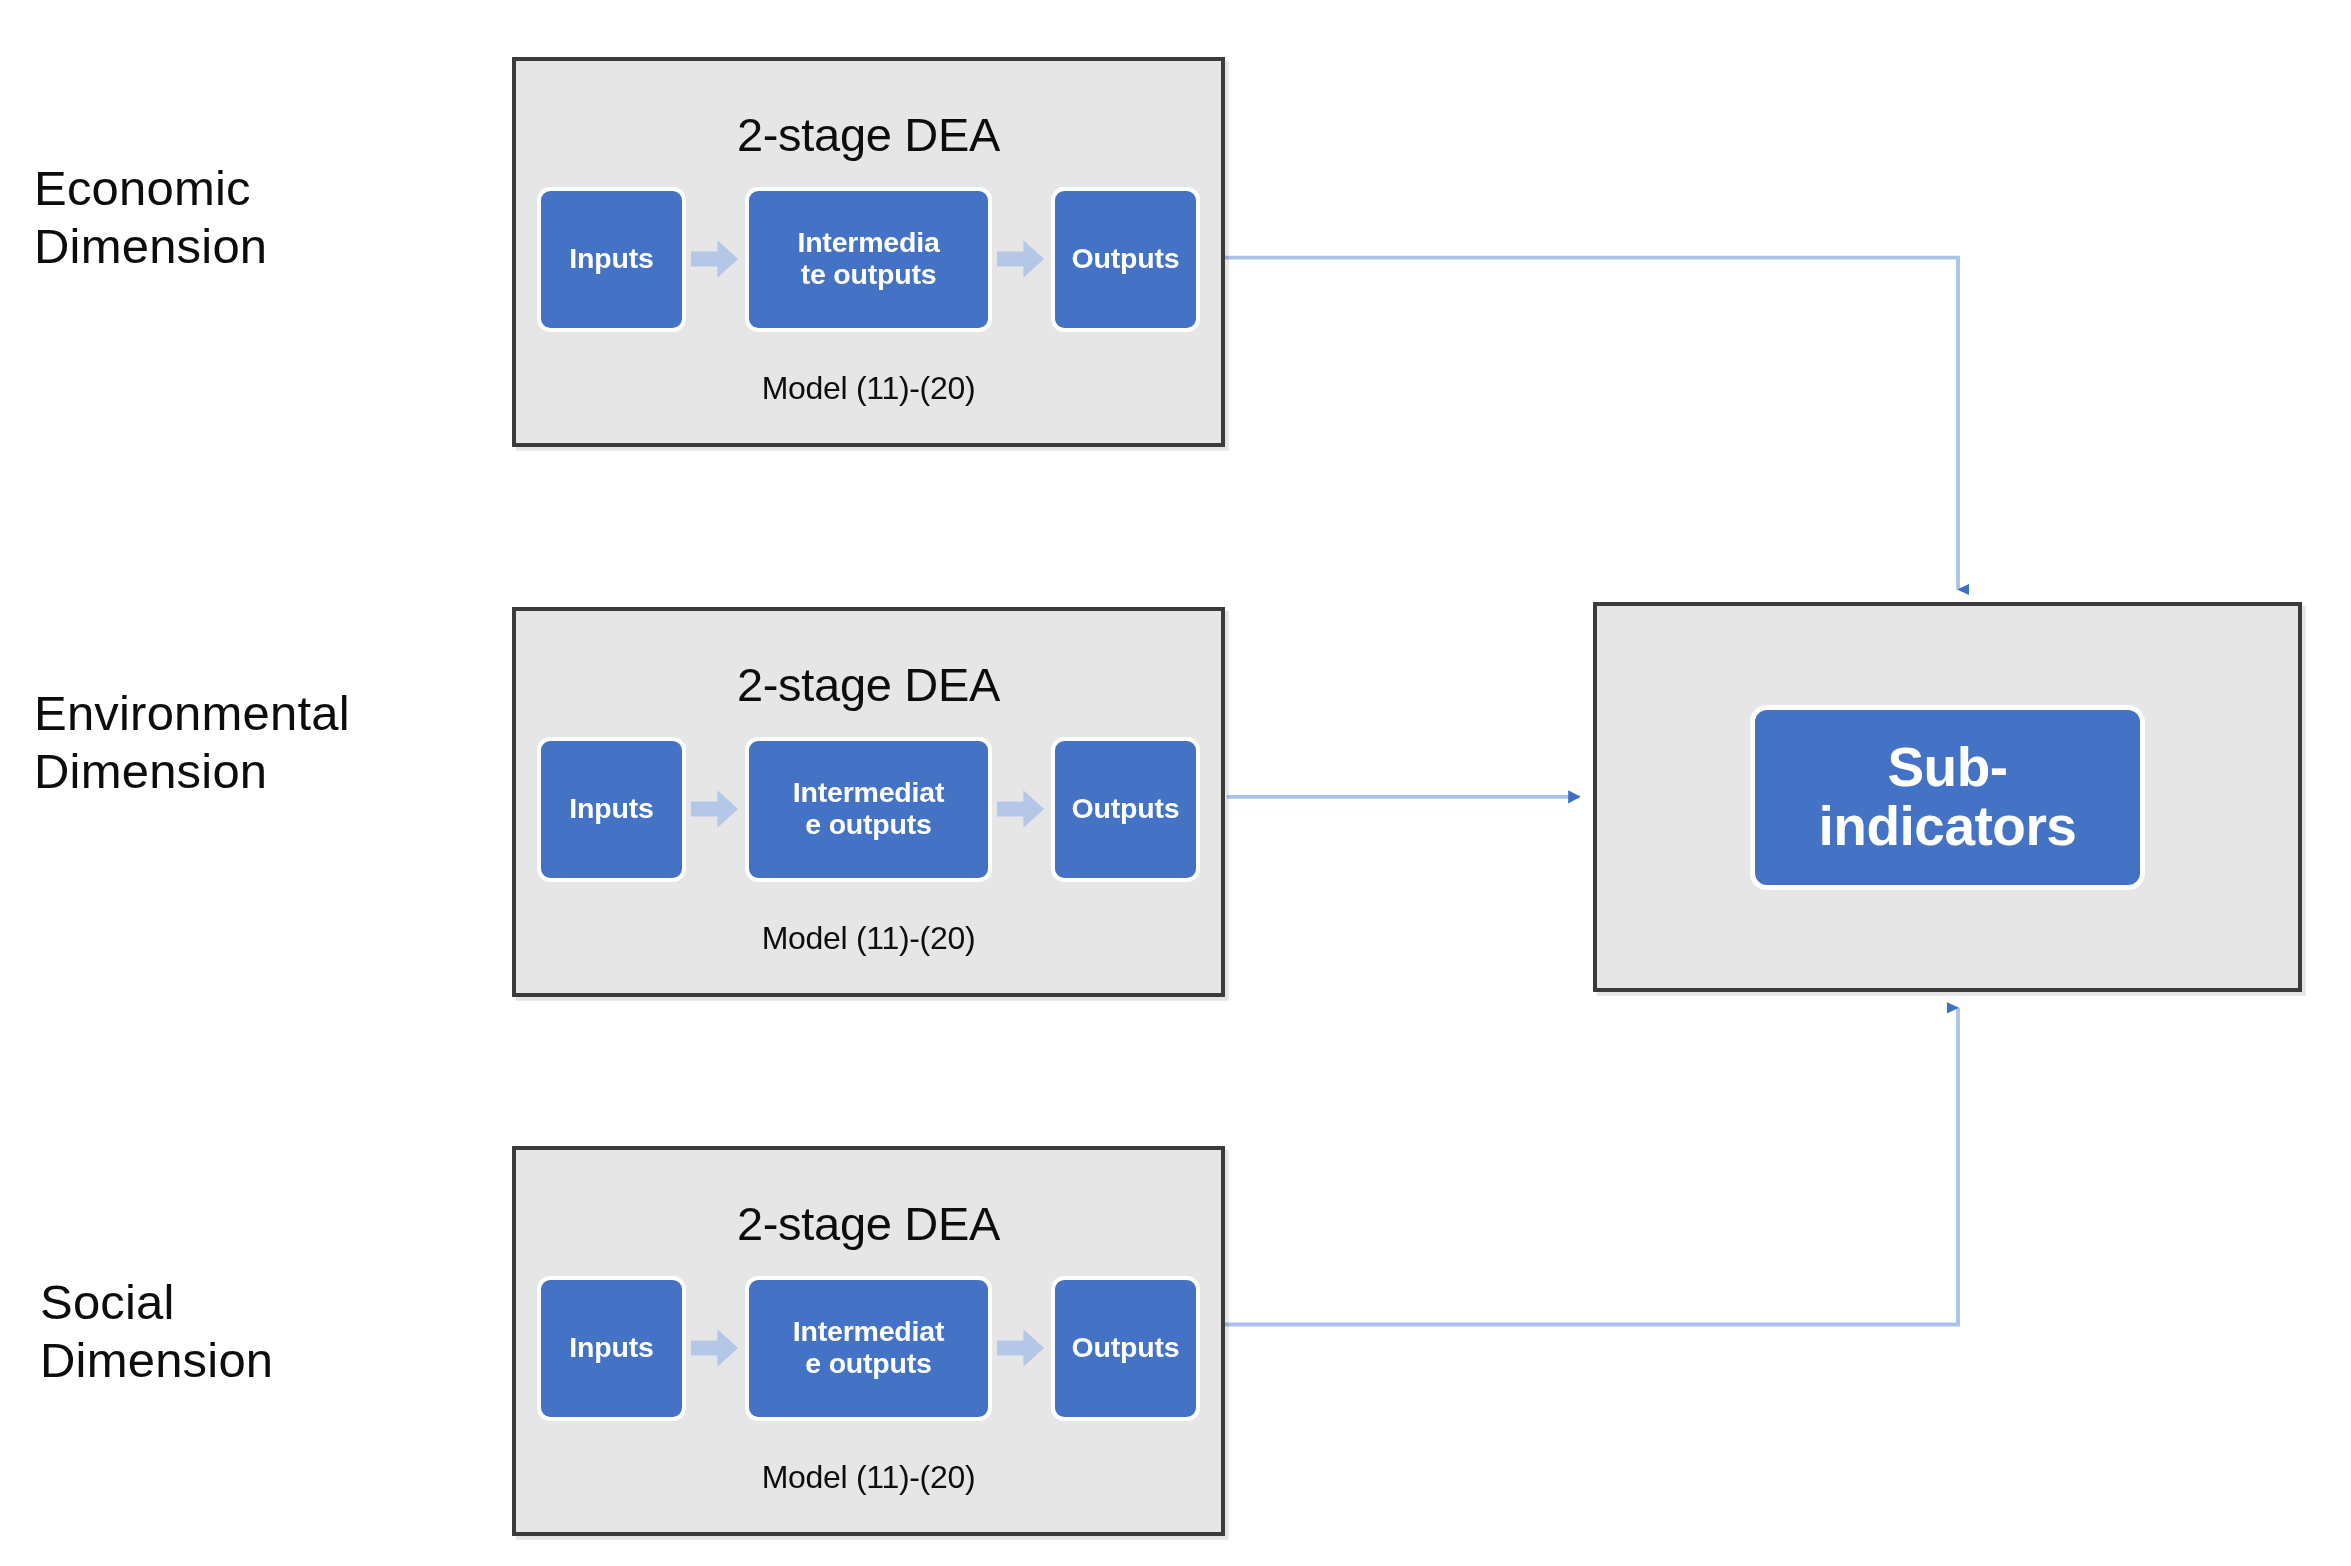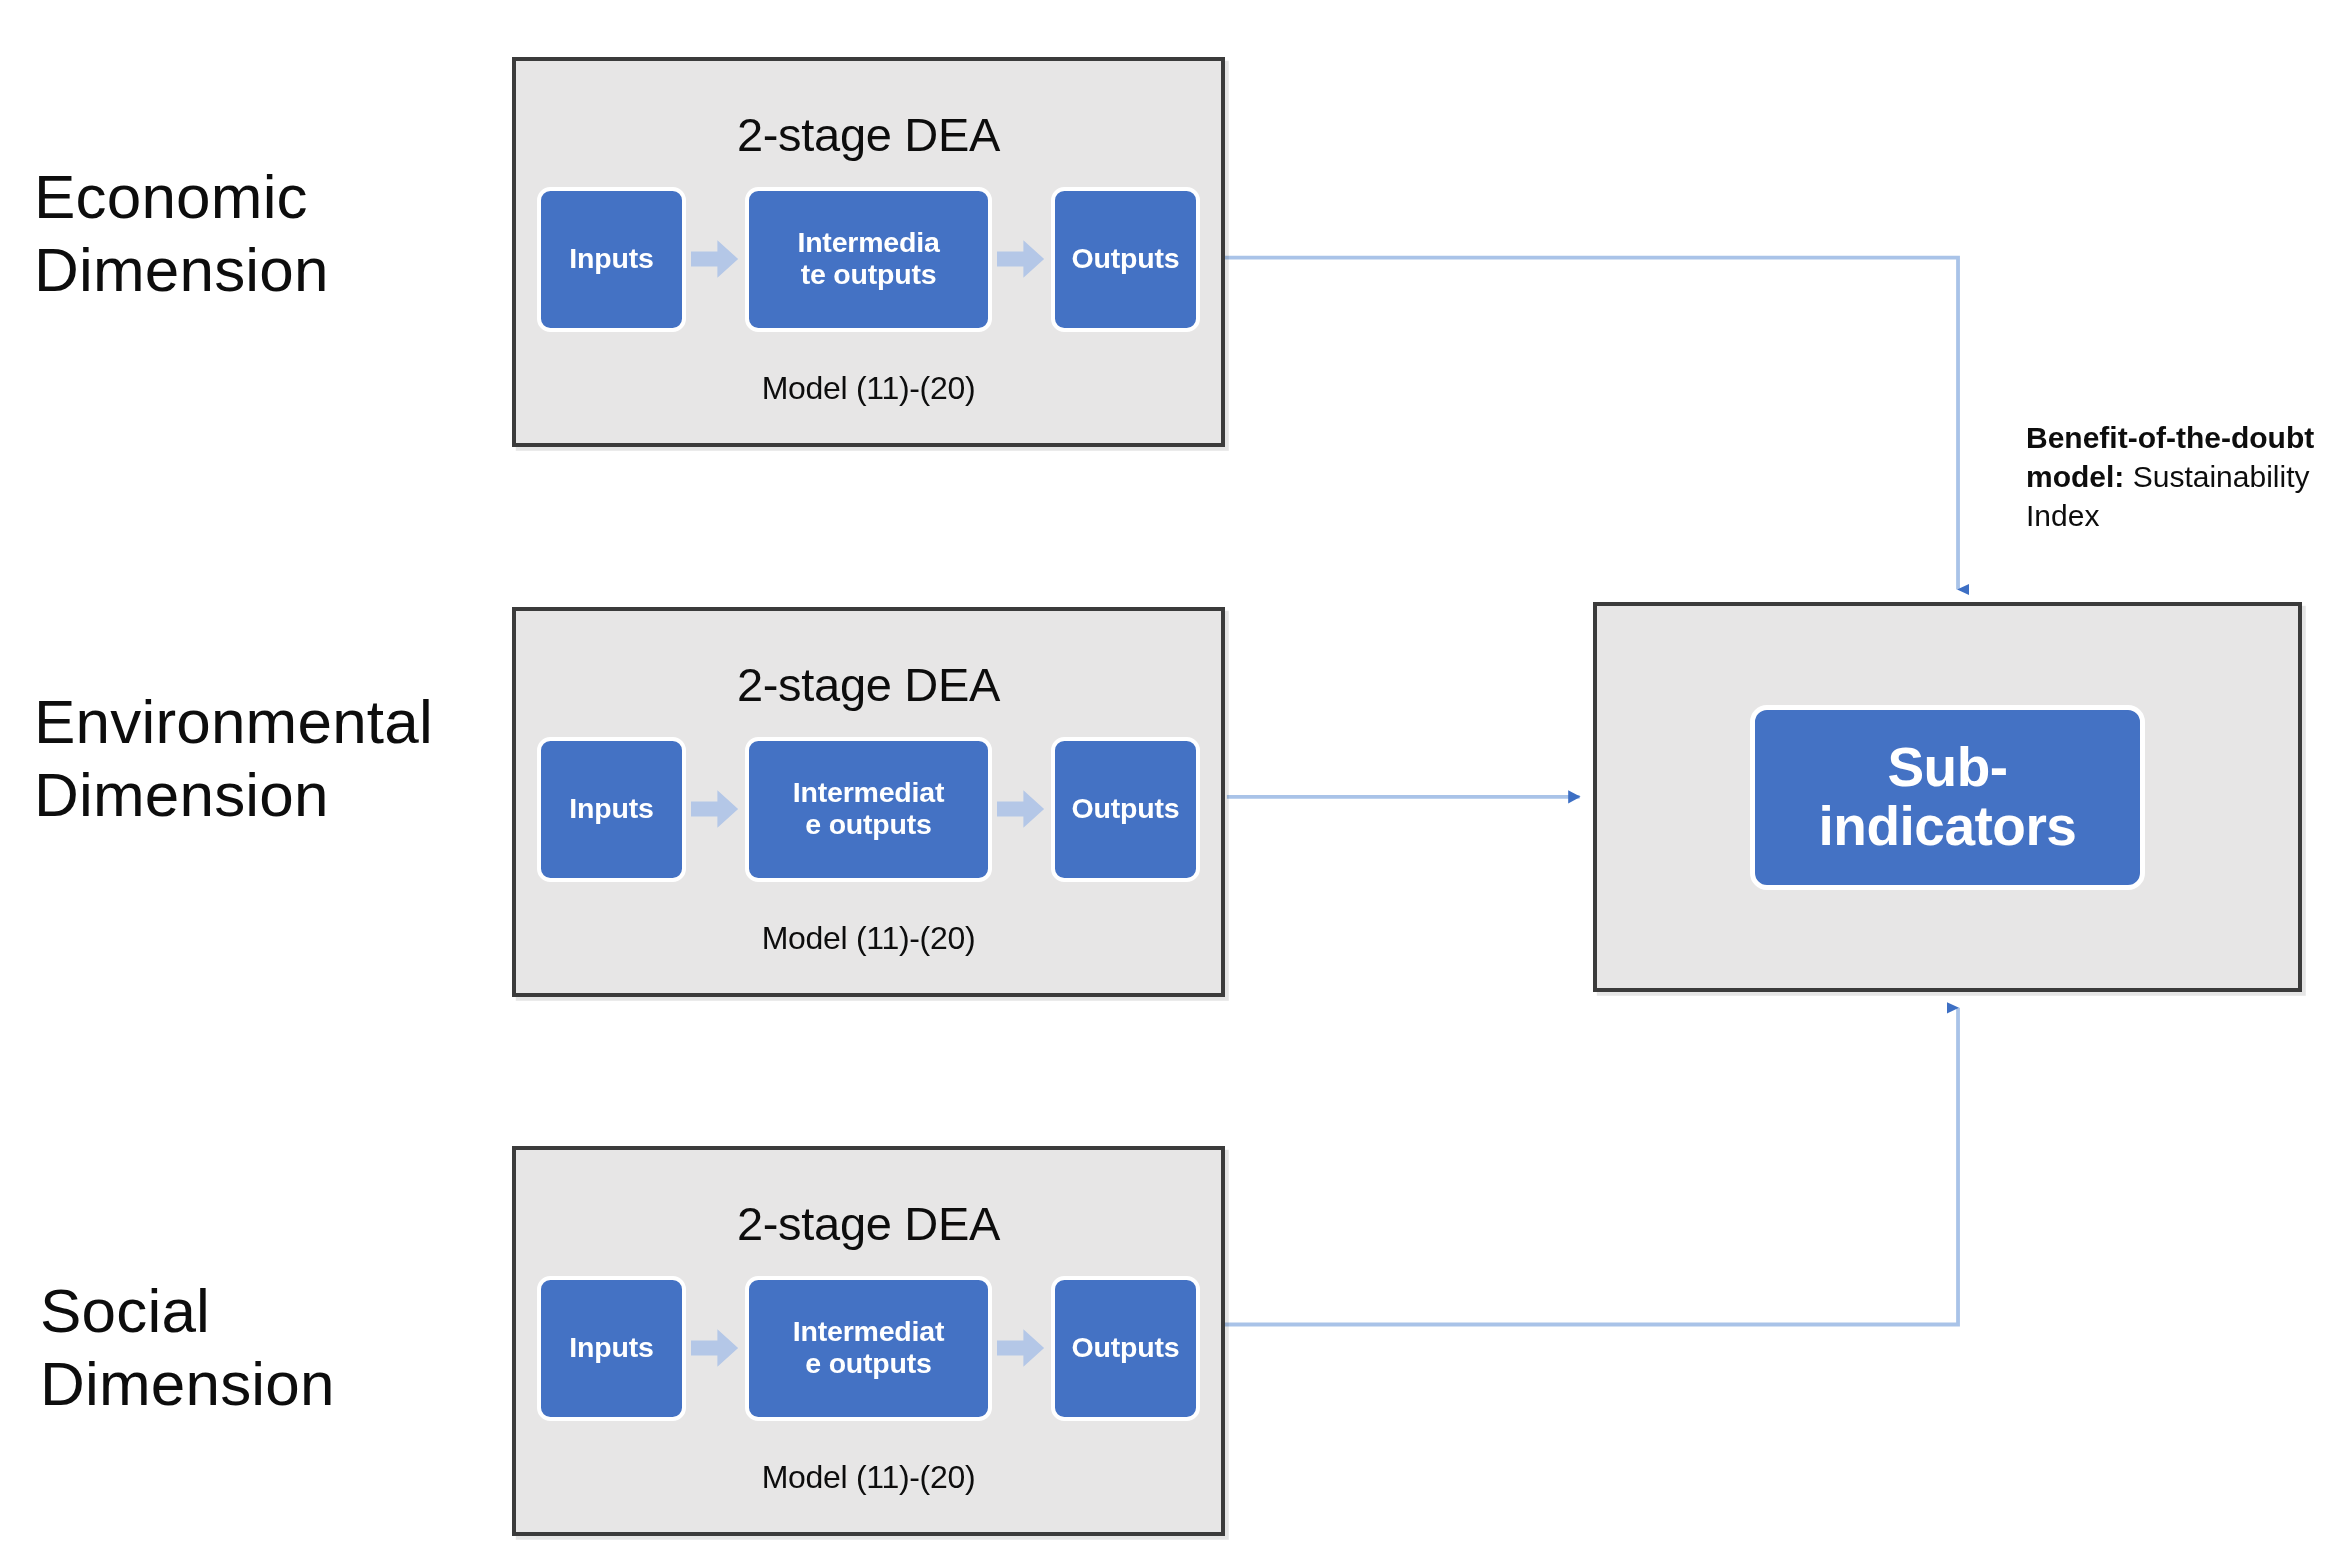--- a/index.html
+++ b/index.html
@@ -17,21 +17,21 @@
     position: relative;
     width: 2351px;
     height: 1566px;
     background: #ffffff;
     overflow: hidden;
   }
 
   
   .dim-label {
     position: absolute;
-    font-size: 62px;
+    font-size: 49px;
     line-height: 1.18;
     color: #0d0d0d;
     font-weight: 400;
     letter-spacing: 0.2px;
     white-space: pre-line;
     text-align: left;
   }
   .dim-label.l1 { left: 34px; top: 160px; }
   .dim-label.l2 { left: 34px; top: 685px; }
   .dim-label.l3 { left: 34px; top: 1274px; margin-left: 6px; }
@@ -274,24 +274,20 @@
           <path d="M0,14 L28,14 L28,2 L50,22 L28,42 L28,30 L0,30 Z" fill="#B4C7E7"></path>
         </svg>
       </div>
 
       <div class="stage-box s-out">Outputs</div>
     </div>
 
     <div class="dea-footer">Model (11)-(20)</div>
   </div>
 
-  <div class="bod-note">
-    <span class="bod-strong">Benefit-of-the-doubt model</span><span class="bod-strong">:</span>
-    <span class="bod-normal">Sustainability Index</span>
-  </div>
 
   <div class="sub-panel">
     <div class="sub-box">Sub-
 indicators</div>
   </div>
 
 </div>
 
 
 </body></html>

